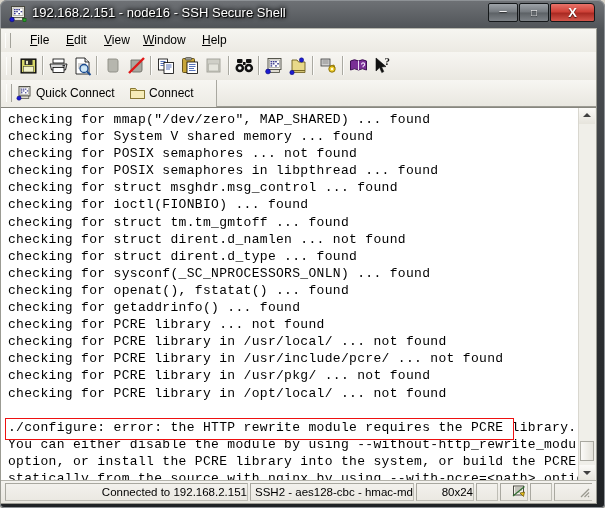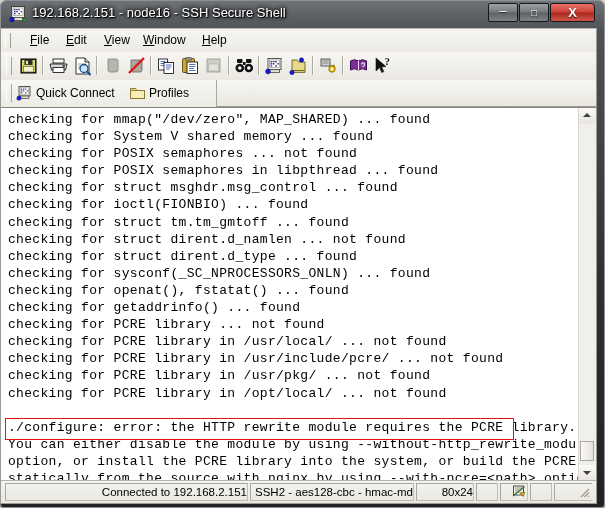--- a/index.html
+++ b/index.html
@@ -523,21 +523,21 @@
           </span>
           <span>Quick Connect</span>
         </div>
         <div class="qbtn" id="qbtn-profiles">
           <span class="qbtn-icon">
             <svg width="17" height="16" viewBox="0 0 17 16">
               <path d="M1.5 3.5 h5 l1.5 2 h7.5 v8 H1.5 Z" fill="#eddc8e" stroke="#7a6a22" stroke-width=".9"></path>
               <path d="M1.5 5.5 h14 v8 H1.5 Z" fill="#f6ecb8" stroke="#7a6a22" stroke-width=".8"></path>
             </svg>
           </span>
-          <span>Profiles</span>
+          <span>Connect</span>
         </div>
       </div>
     </div>
 
     <div id="term-wrap">
       <div id="term">
         <div id="term-lines"><div class="tline">checking for mmap("/dev/zero", MAP_SHARED) ... found</div><div class="tline">checking for System V shared memory ... found</div><div class="tline">checking for POSIX semaphores ... not found</div><div class="tline">checking for POSIX semaphores in libpthread ... found</div><div class="tline">checking for struct msghdr.msg_control ... found</div><div class="tline">checking for ioctl(FIONBIO) ... found</div><div class="tline">checking for struct tm.tm_gmtoff ... found</div><div class="tline">checking for struct dirent.d_namlen ... not found</div><div class="tline">checking for struct dirent.d_type ... found</div><div class="tline">checking for sysconf(_SC_NPROCESSORS_ONLN) ... found</div><div class="tline">checking for openat(), fstatat() ... found</div><div class="tline">checking for getaddrinfo() ... found</div><div class="tline">checking for PCRE library ... not found</div><div class="tline">checking for PCRE library in /usr/local/ ... not found</div><div class="tline">checking for PCRE library in /usr/include/pcre/ ... not found</div><div class="tline">checking for PCRE library in /usr/pkg/ ... not found</div><div class="tline">checking for PCRE library in /opt/local/ ... not found</div><div class="tline">&nbsp;</div><div class="tline">./configure: error: the HTTP rewrite module requires the PCRE library.</div><div class="tline">You can either disable the module by using --without-http_rewrite_module</div><div class="tline">option, or install the PCRE library into the system, or build the PCRE library</div><div class="tline">statically from the source with nginx by using --with-pcre=&lt;path&gt; option.</div></div>
         <div id="errbox" style="top: 309.8px;"></div>
 
       </div>

